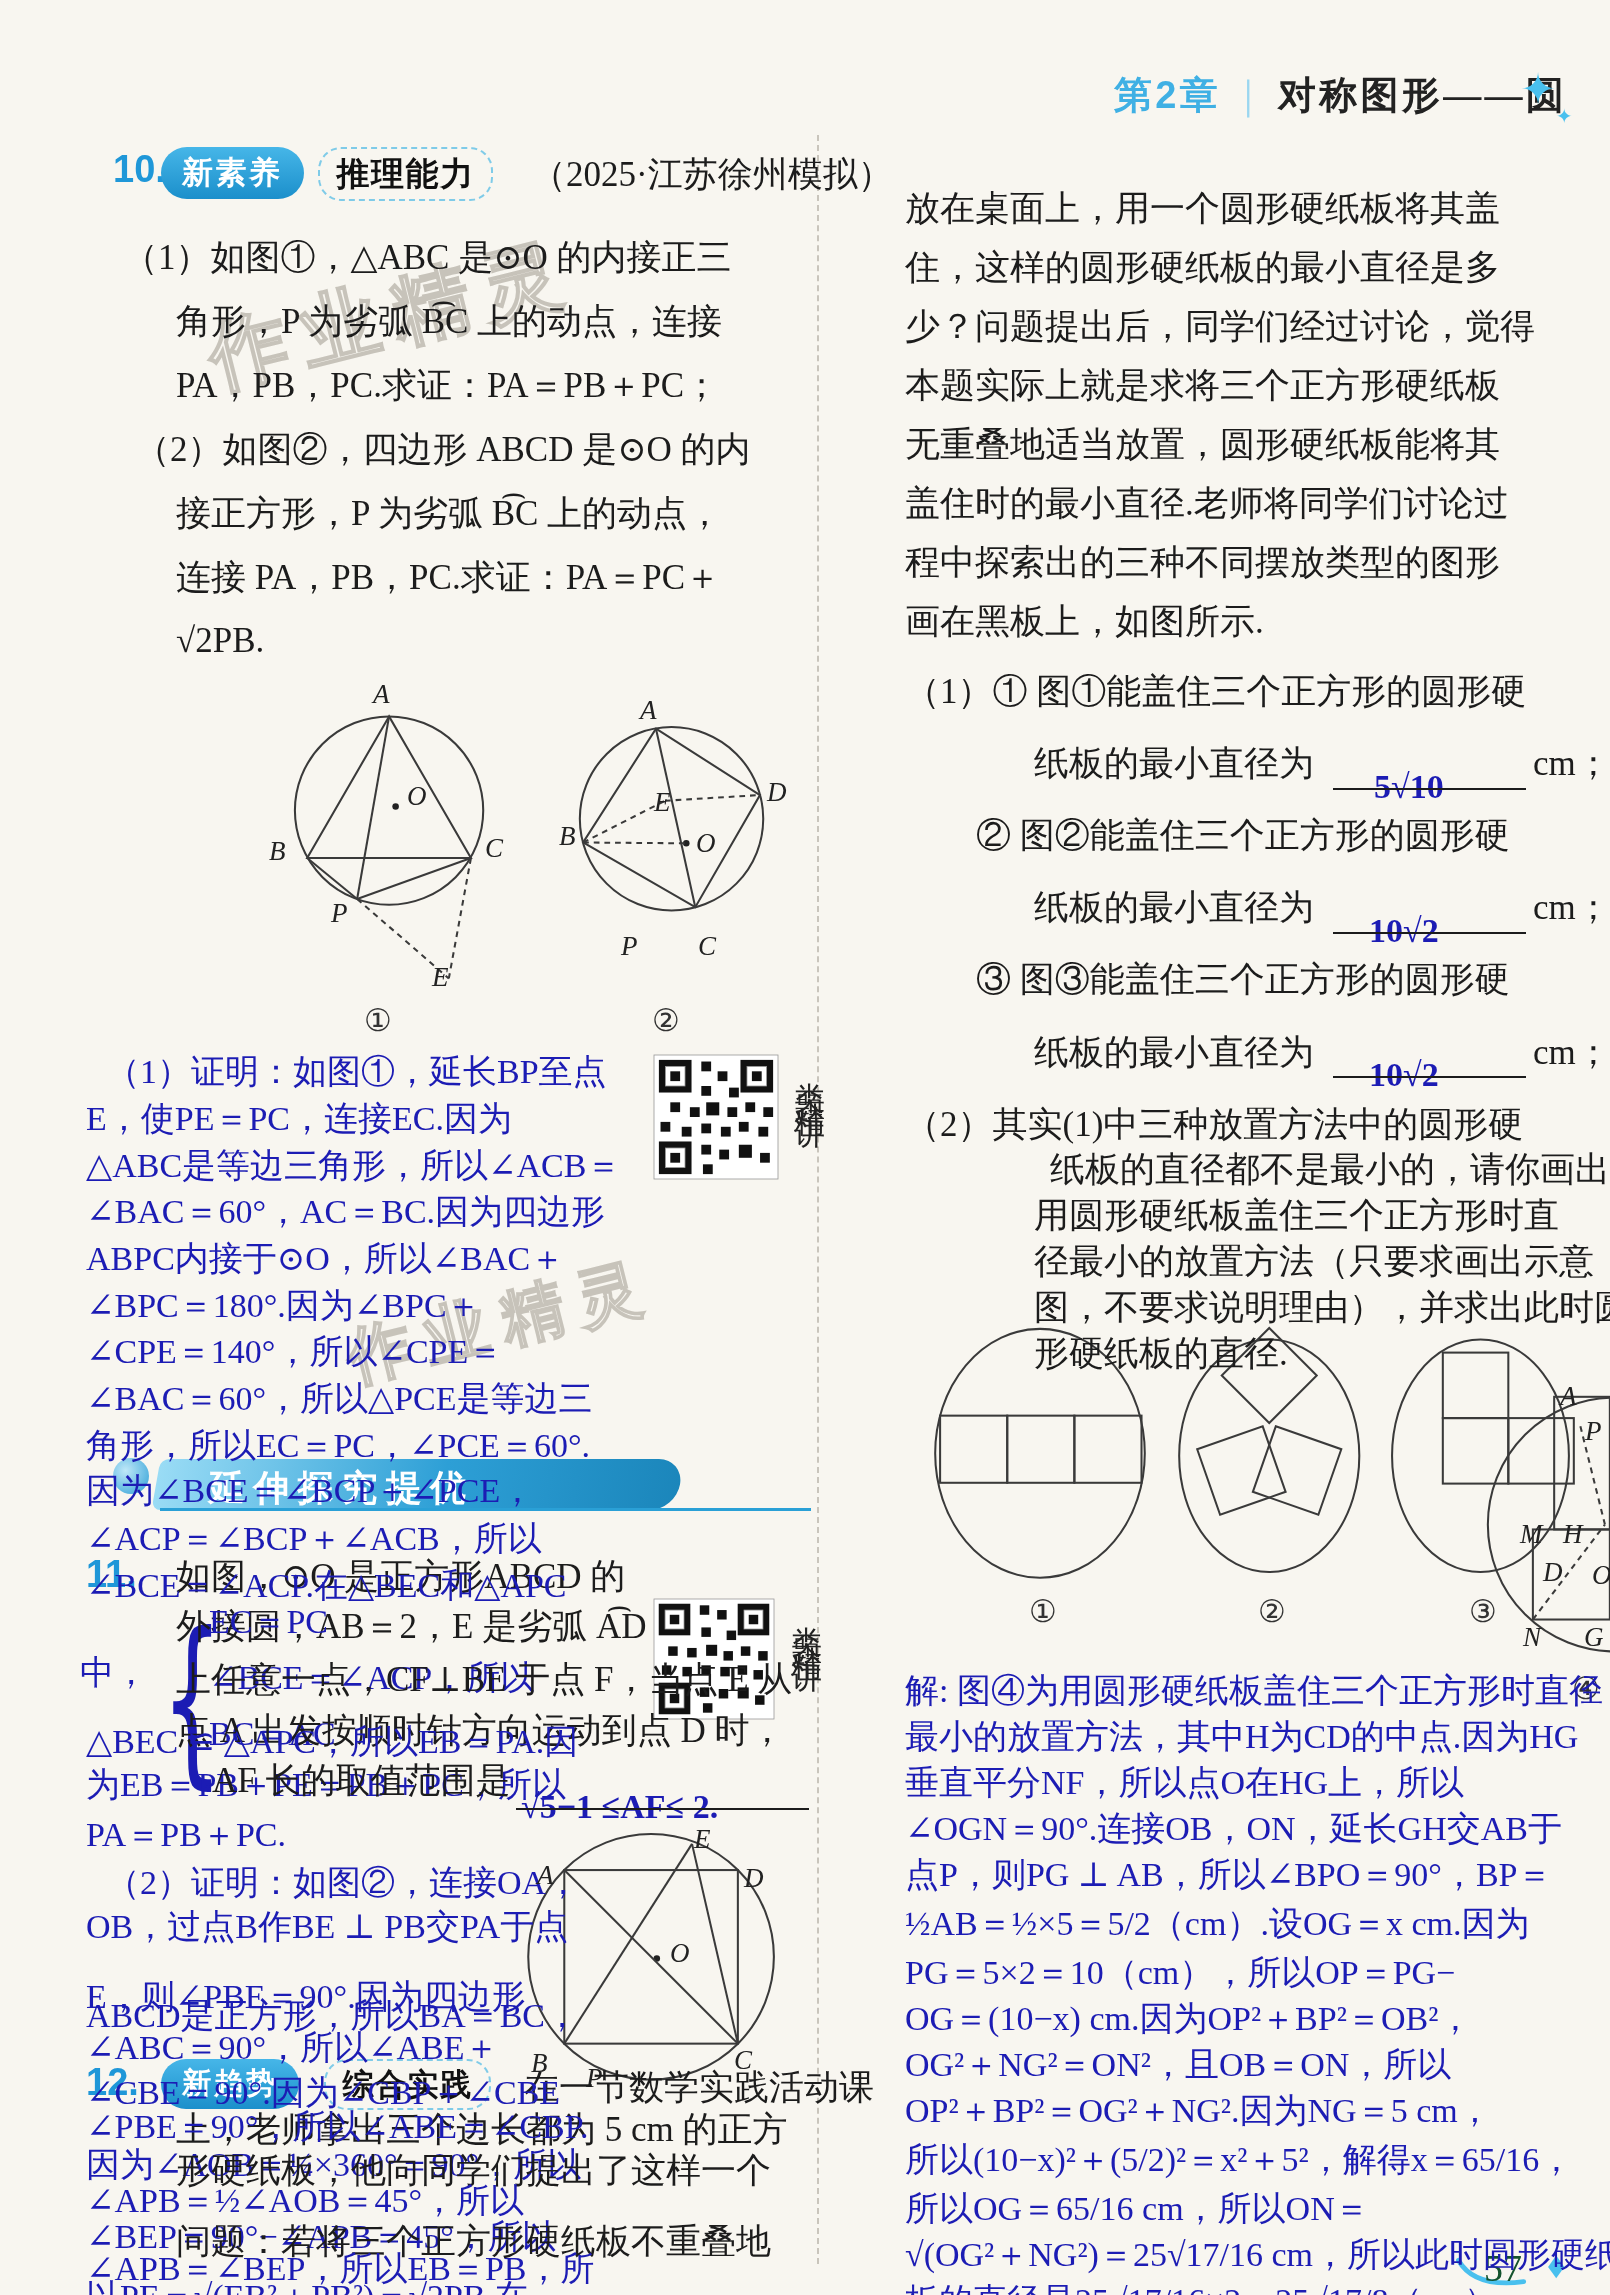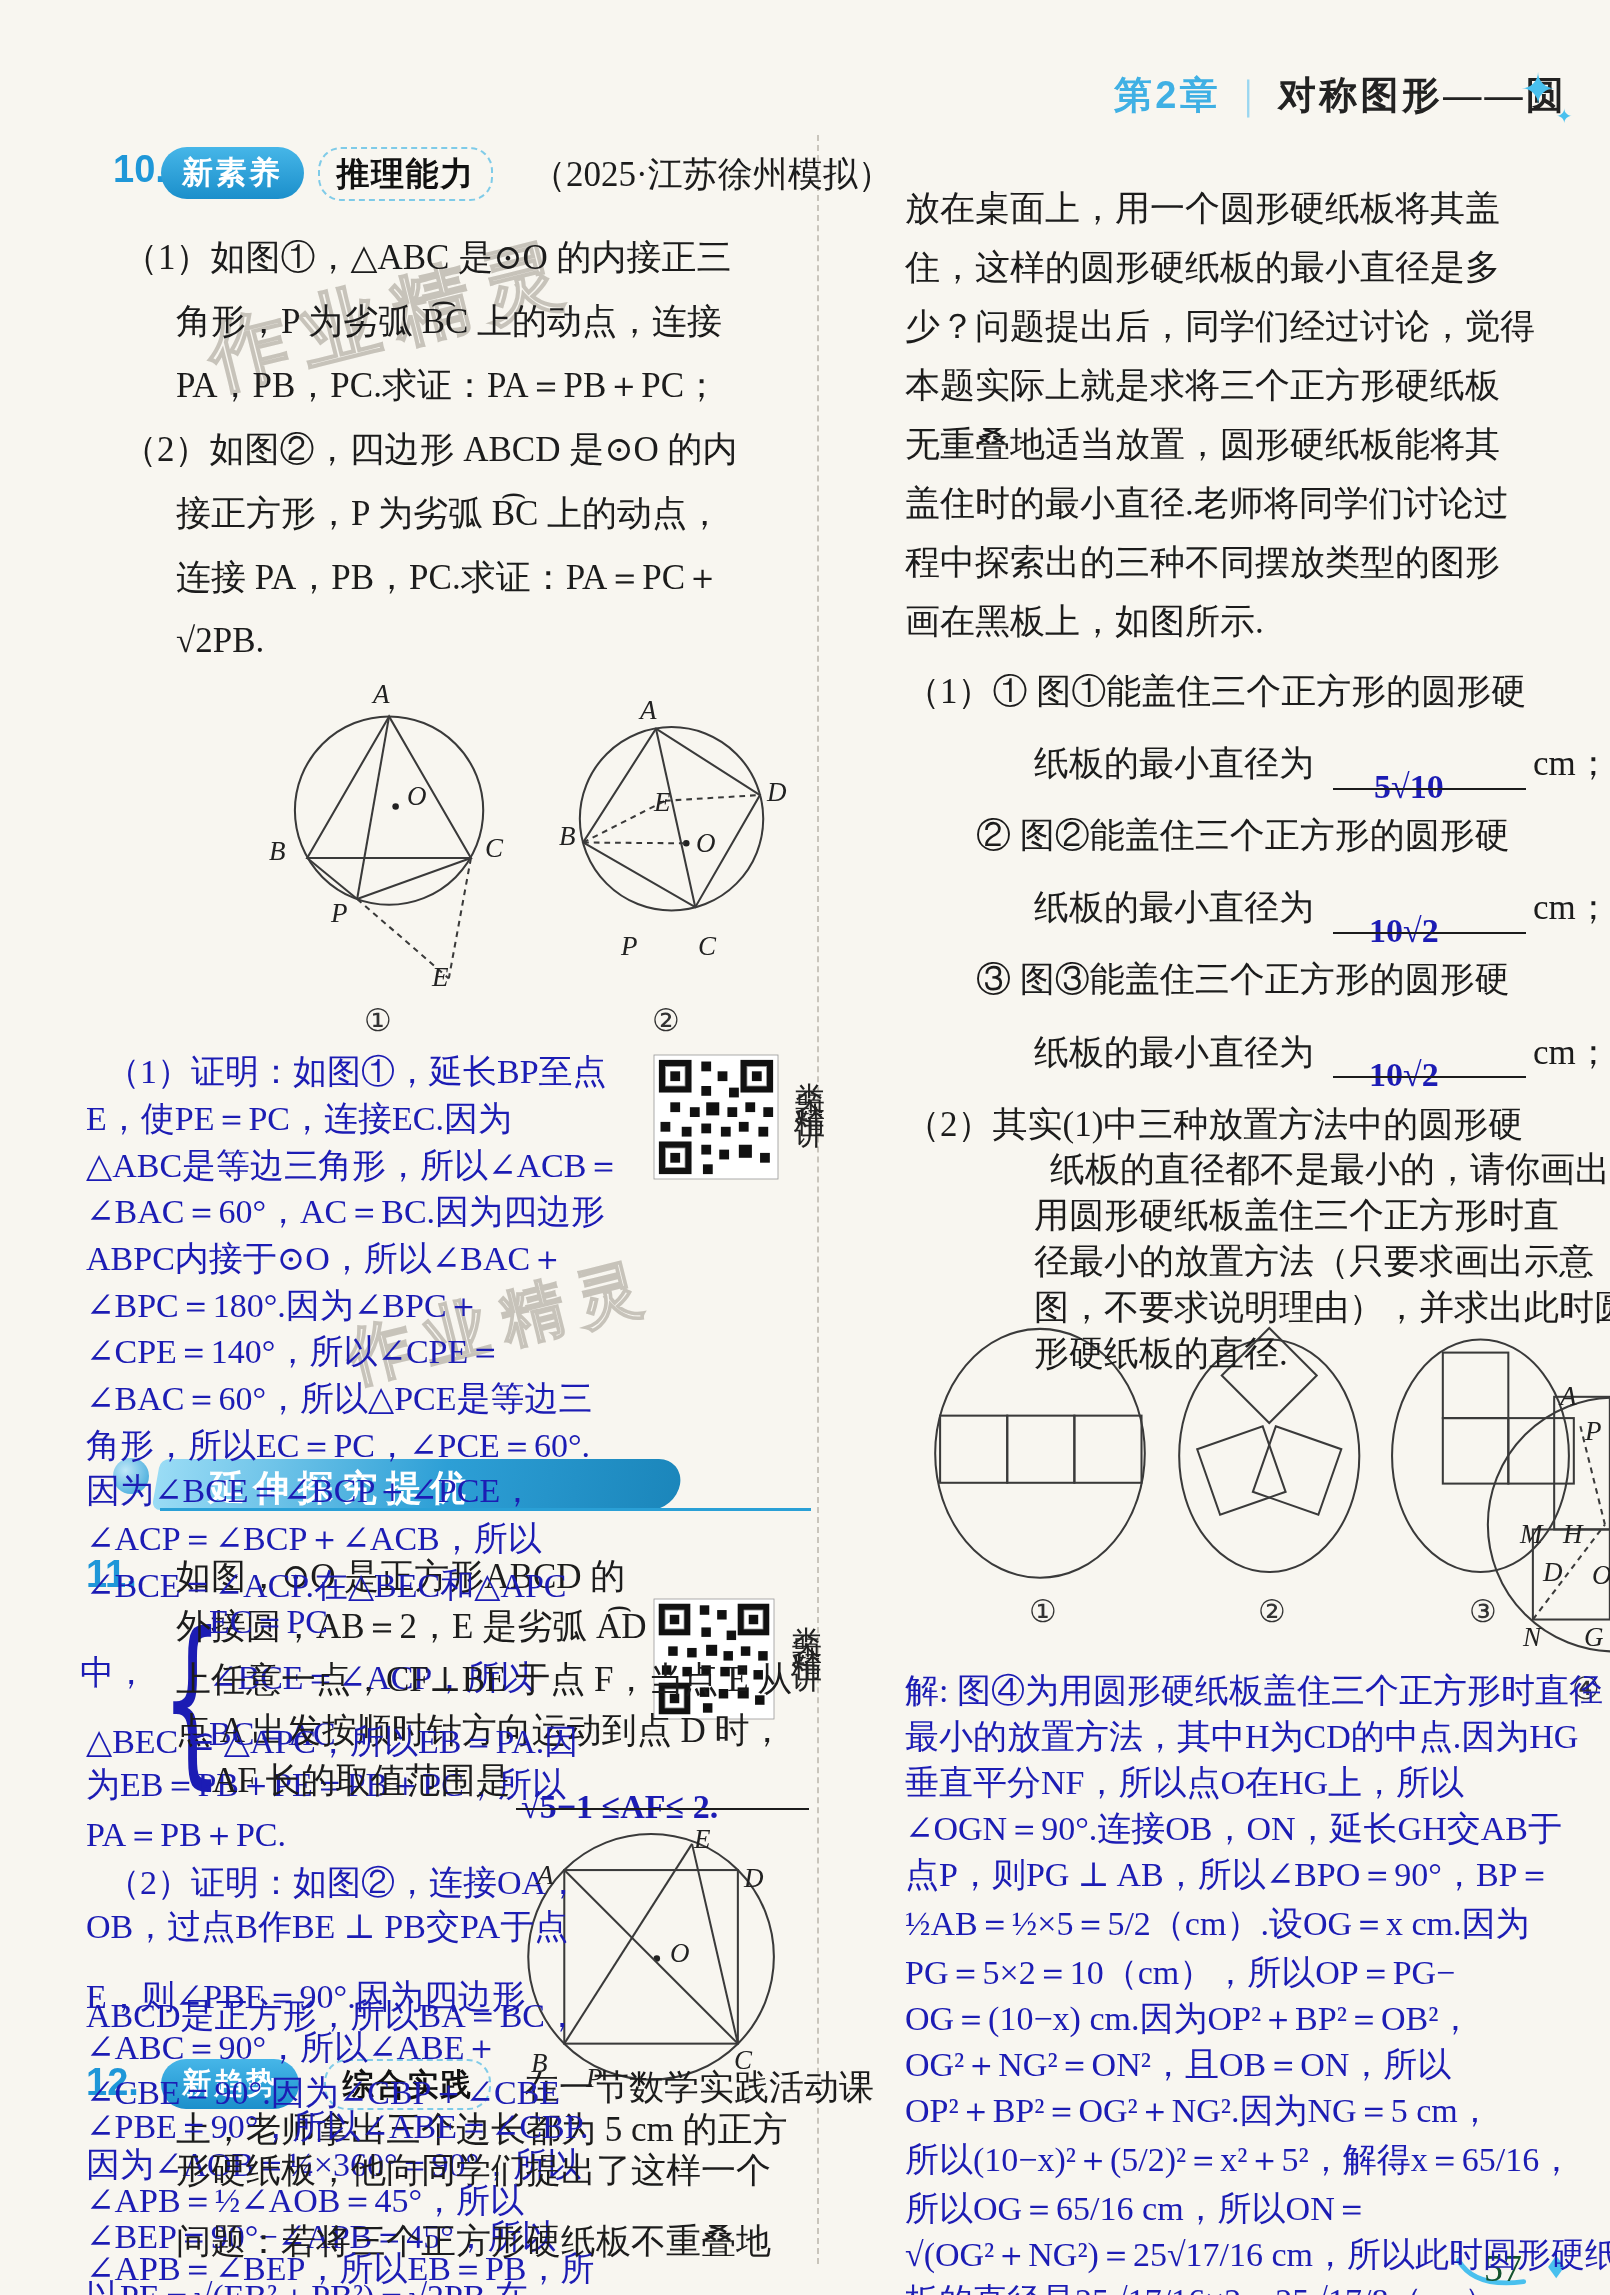--- a/index.html
+++ b/index.html
@@ -212,21 +212,21 @@
   <svg style="left:1450px;top:2236px;" width="131" height="57" viewBox="0 0 160 70">
     <path d="M10 30 q20 34 80 26" stroke="#49c0ee" stroke-width="6" fill="none" stroke-linecap="round"></path>
     <path d="M120 38 l10 -14 l10 14 l-10 14 z" fill="#49c0ee"></path>
   </svg>
   <div class="pageno">57</div>
 
   <div id="text-layer">
       <div class="t k" style="left: 123px; top: 239px;">（1）如图①，△ABC 是⊙O 的内接正三</div>
       <div class="t k" style="left: 176px; top: 303px;">角形，P 为劣弧 B͡C 上的动点，连接</div>
       <div class="t k" style="left: 176px; top: 367px;">PA，PB，PC.求证：PA＝PB＋PC；</div>
-      <div class="t k" style="left: 122px; top: 431px;">（2）如图②，四边形 ABCD 是⊙O 的内</div>
+      <div class="t k" style="left: 135px; top: 431px;">（2）如图②，四边形 ABCD 是⊙O 的内</div>
       <div class="t k" style="left: 176px; top: 495px;">接正方形，P 为劣弧 B͡C 上的动点，</div>
       <div class="t k" style="left: 176px; top: 559px;">连接 PA，PB，PC.求证：PA＝PC＋</div>
       <div class="t k" style="left: 176px; top: 622px;">√2PB.</div>
       <div class="t fl" style="left: 373px; top: 680px;">A</div>
       <div class="t fl" style="left: 407px; top: 782px;">O</div>
       <div class="t fl" style="left: 269px; top: 837px;">B</div>
       <div class="t fl" style="left: 485px; top: 834px;">C</div>
       <div class="t fl" style="left: 331px; top: 899px;">P</div>
       <div class="t fl" style="left: 432px; top: 963px;">E</div>
       <div class="t fign" style="left: 364px; top: 1004px;">①</div>

